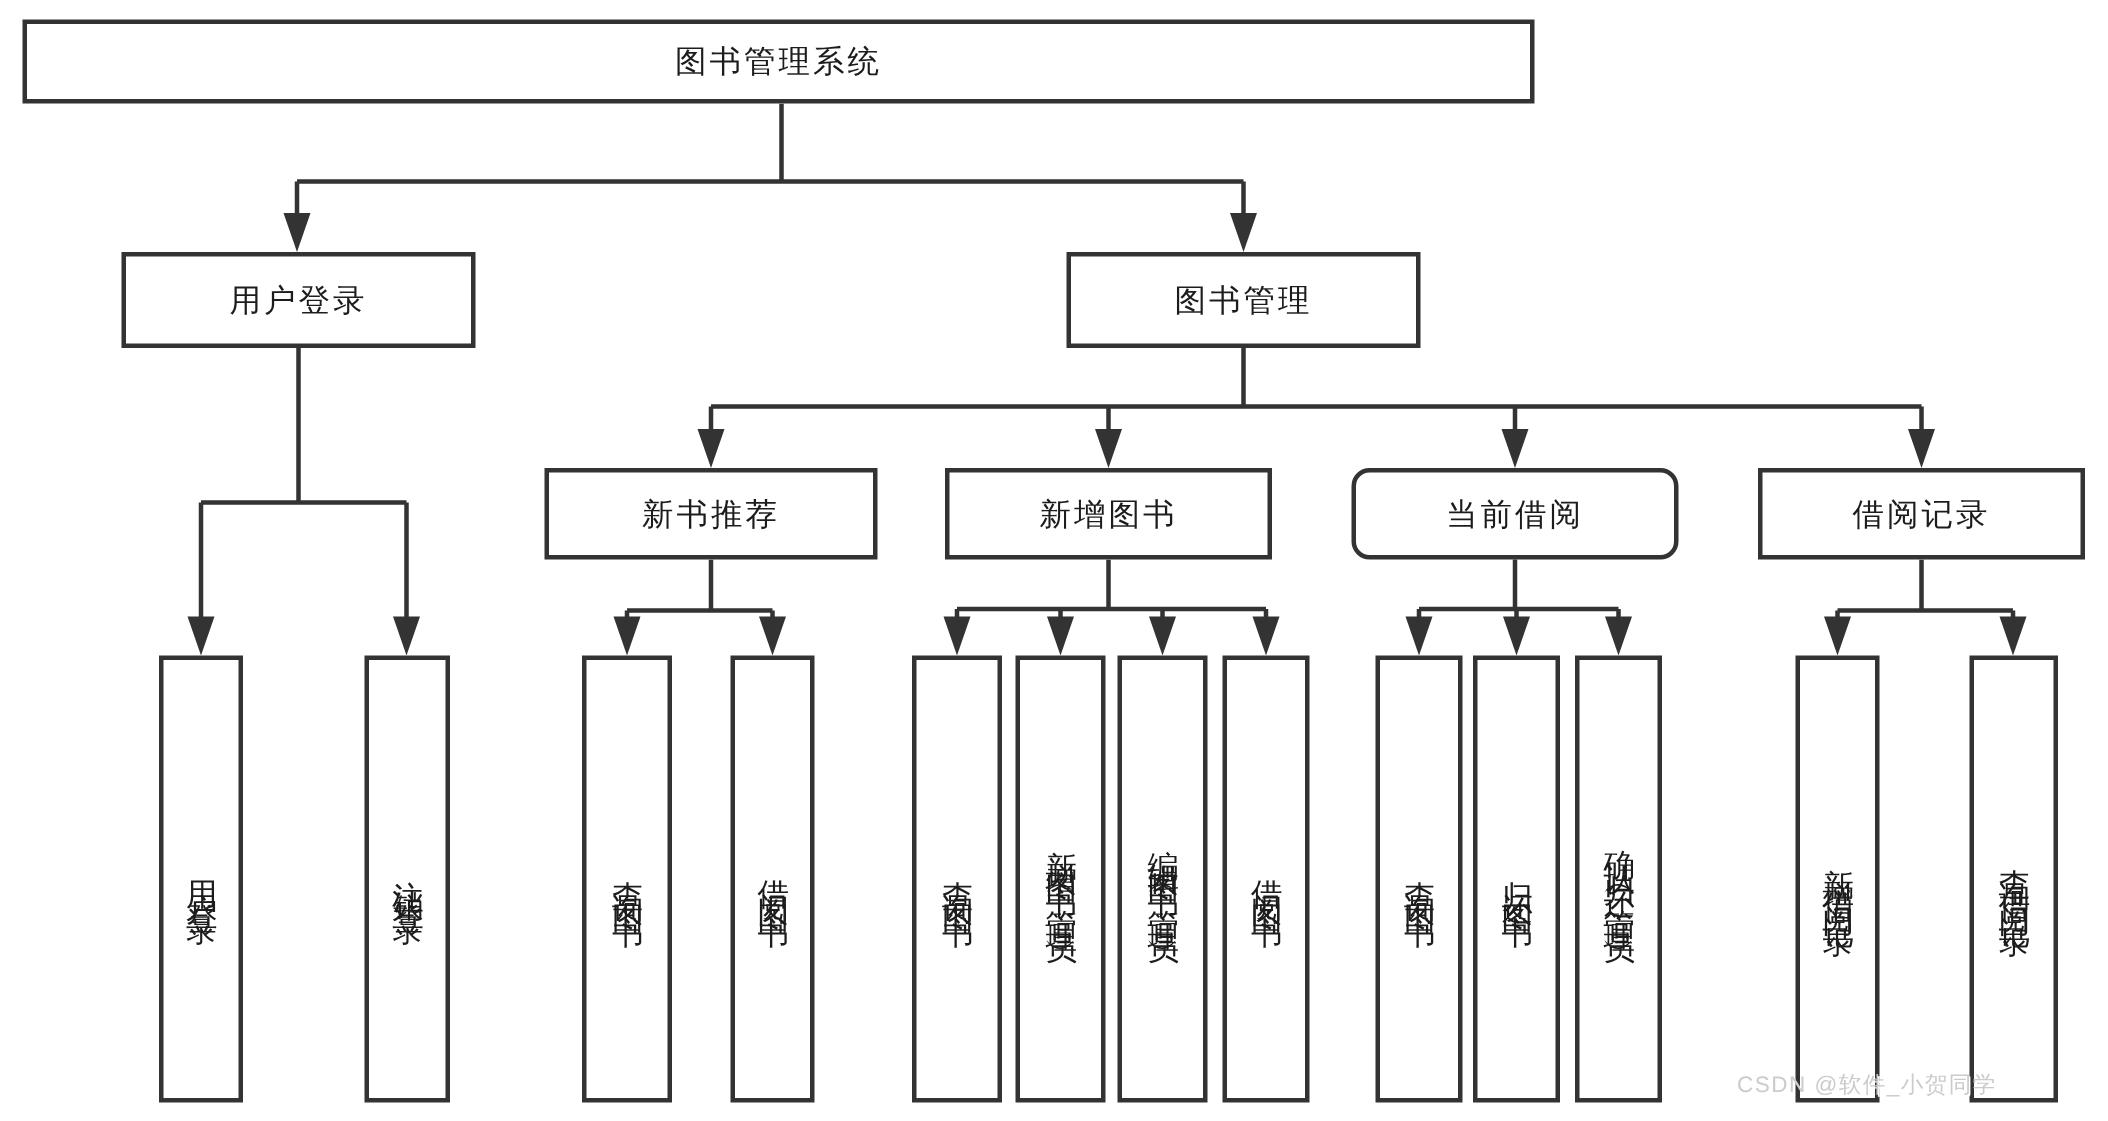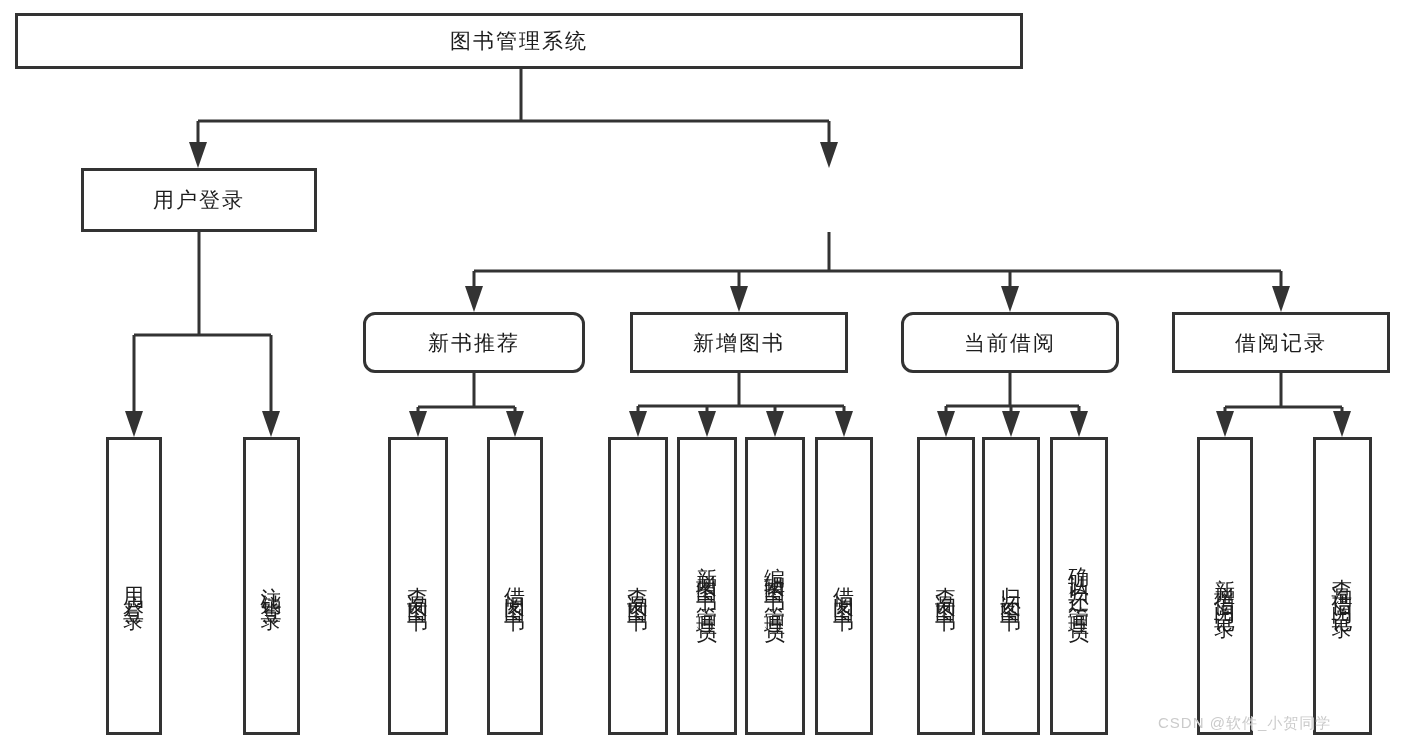--- a/index.html
+++ b/index.html
@@ -77,22 +77,25 @@
     </g>
   </svg>
 
   <div class="node" style="left:15px;top:13px;width:1008px;height:56px;">
     <span class="label">图书管理系统</span>
   </div>
 
   <div class="node" style="left:81px;top:168px;width:236px;height:64px;">
     <span class="label">用户登录</span>
   </div>
+  <div class="node" style="left:711px;top:168px;width:236px;height:64px;">
+    <span class="label">图书管理</span>
+  </div>
 
-  <div class="node" style="left:363px;top:312px;width:222px;height:61px;border-radius:12px;">
+  <div class="node" style="left:363px;top:312px;width:222px;height:61px;">
     <span class="label">新书推荐</span>
   </div>
   <div class="node" style="left:630px;top:312px;width:218px;height:61px;">
     <span class="label">新增图书</span>
   </div>
   <div class="node" style="left:901px;top:312px;width:218px;height:61px;border-radius:12px;">
     <span class="label">当前借阅</span>
   </div>
   <div class="node" style="left:1172px;top:312px;width:218px;height:61px;">
     <span class="label">借阅记录</span>

